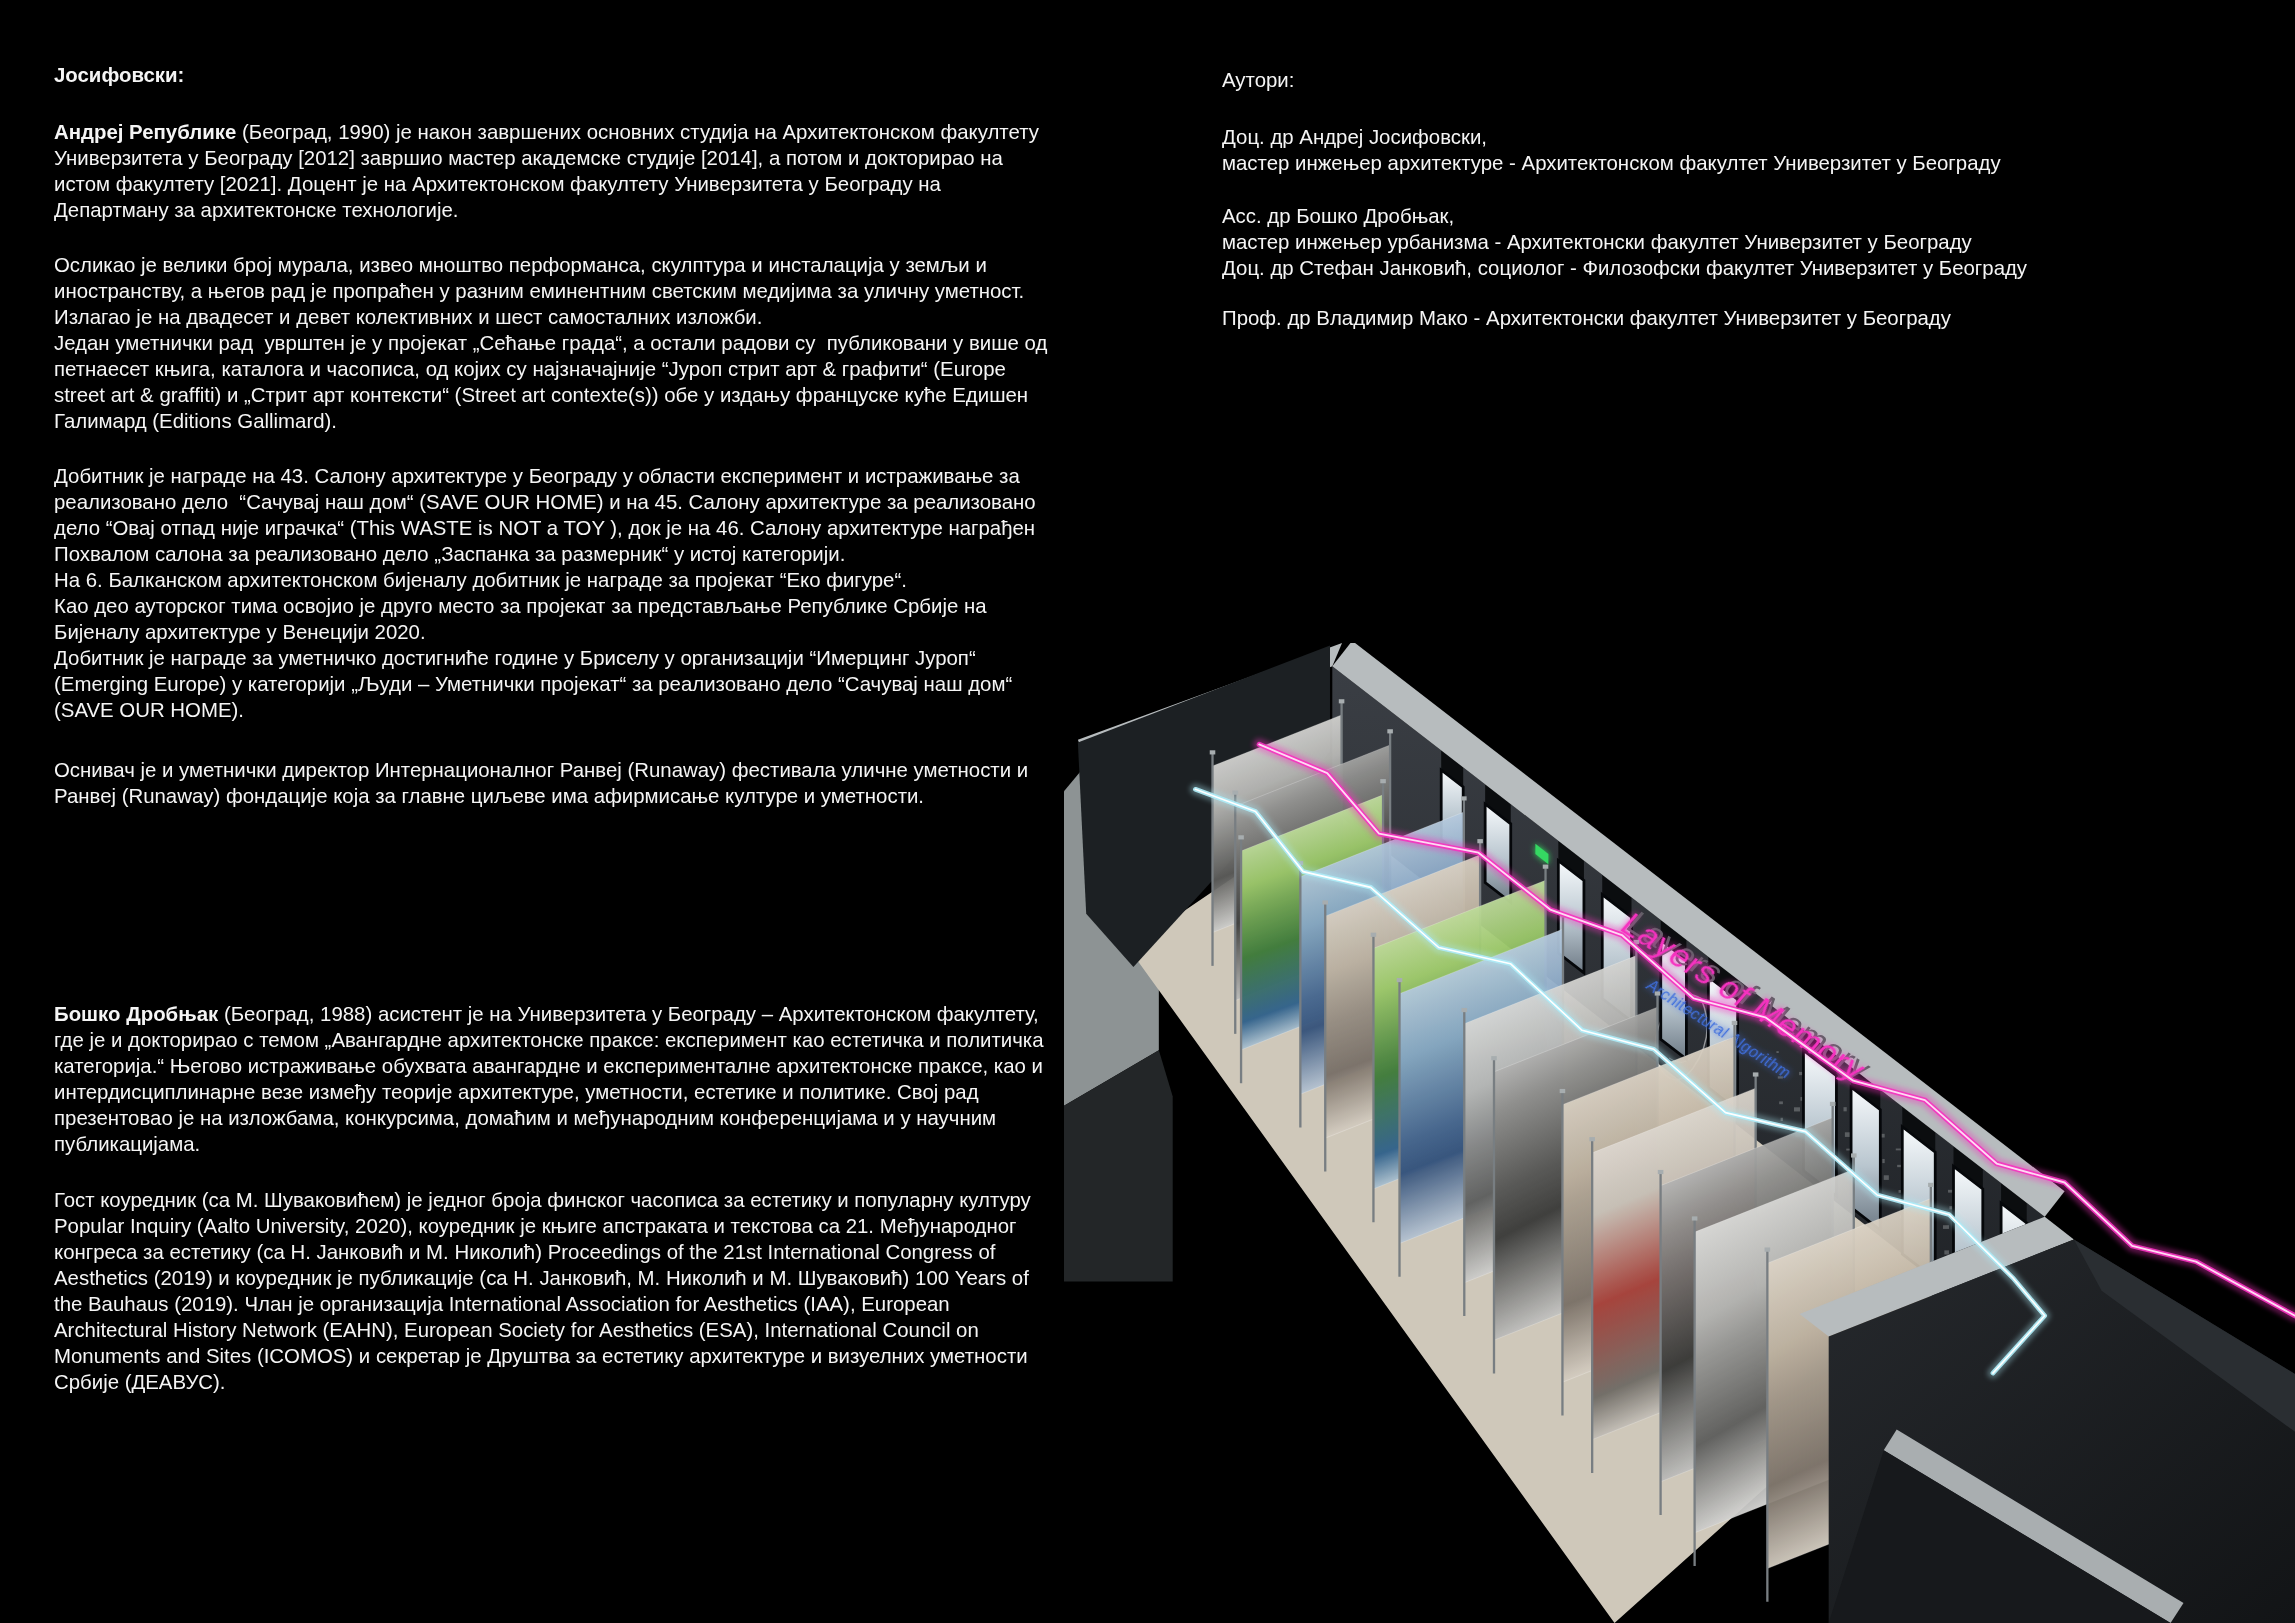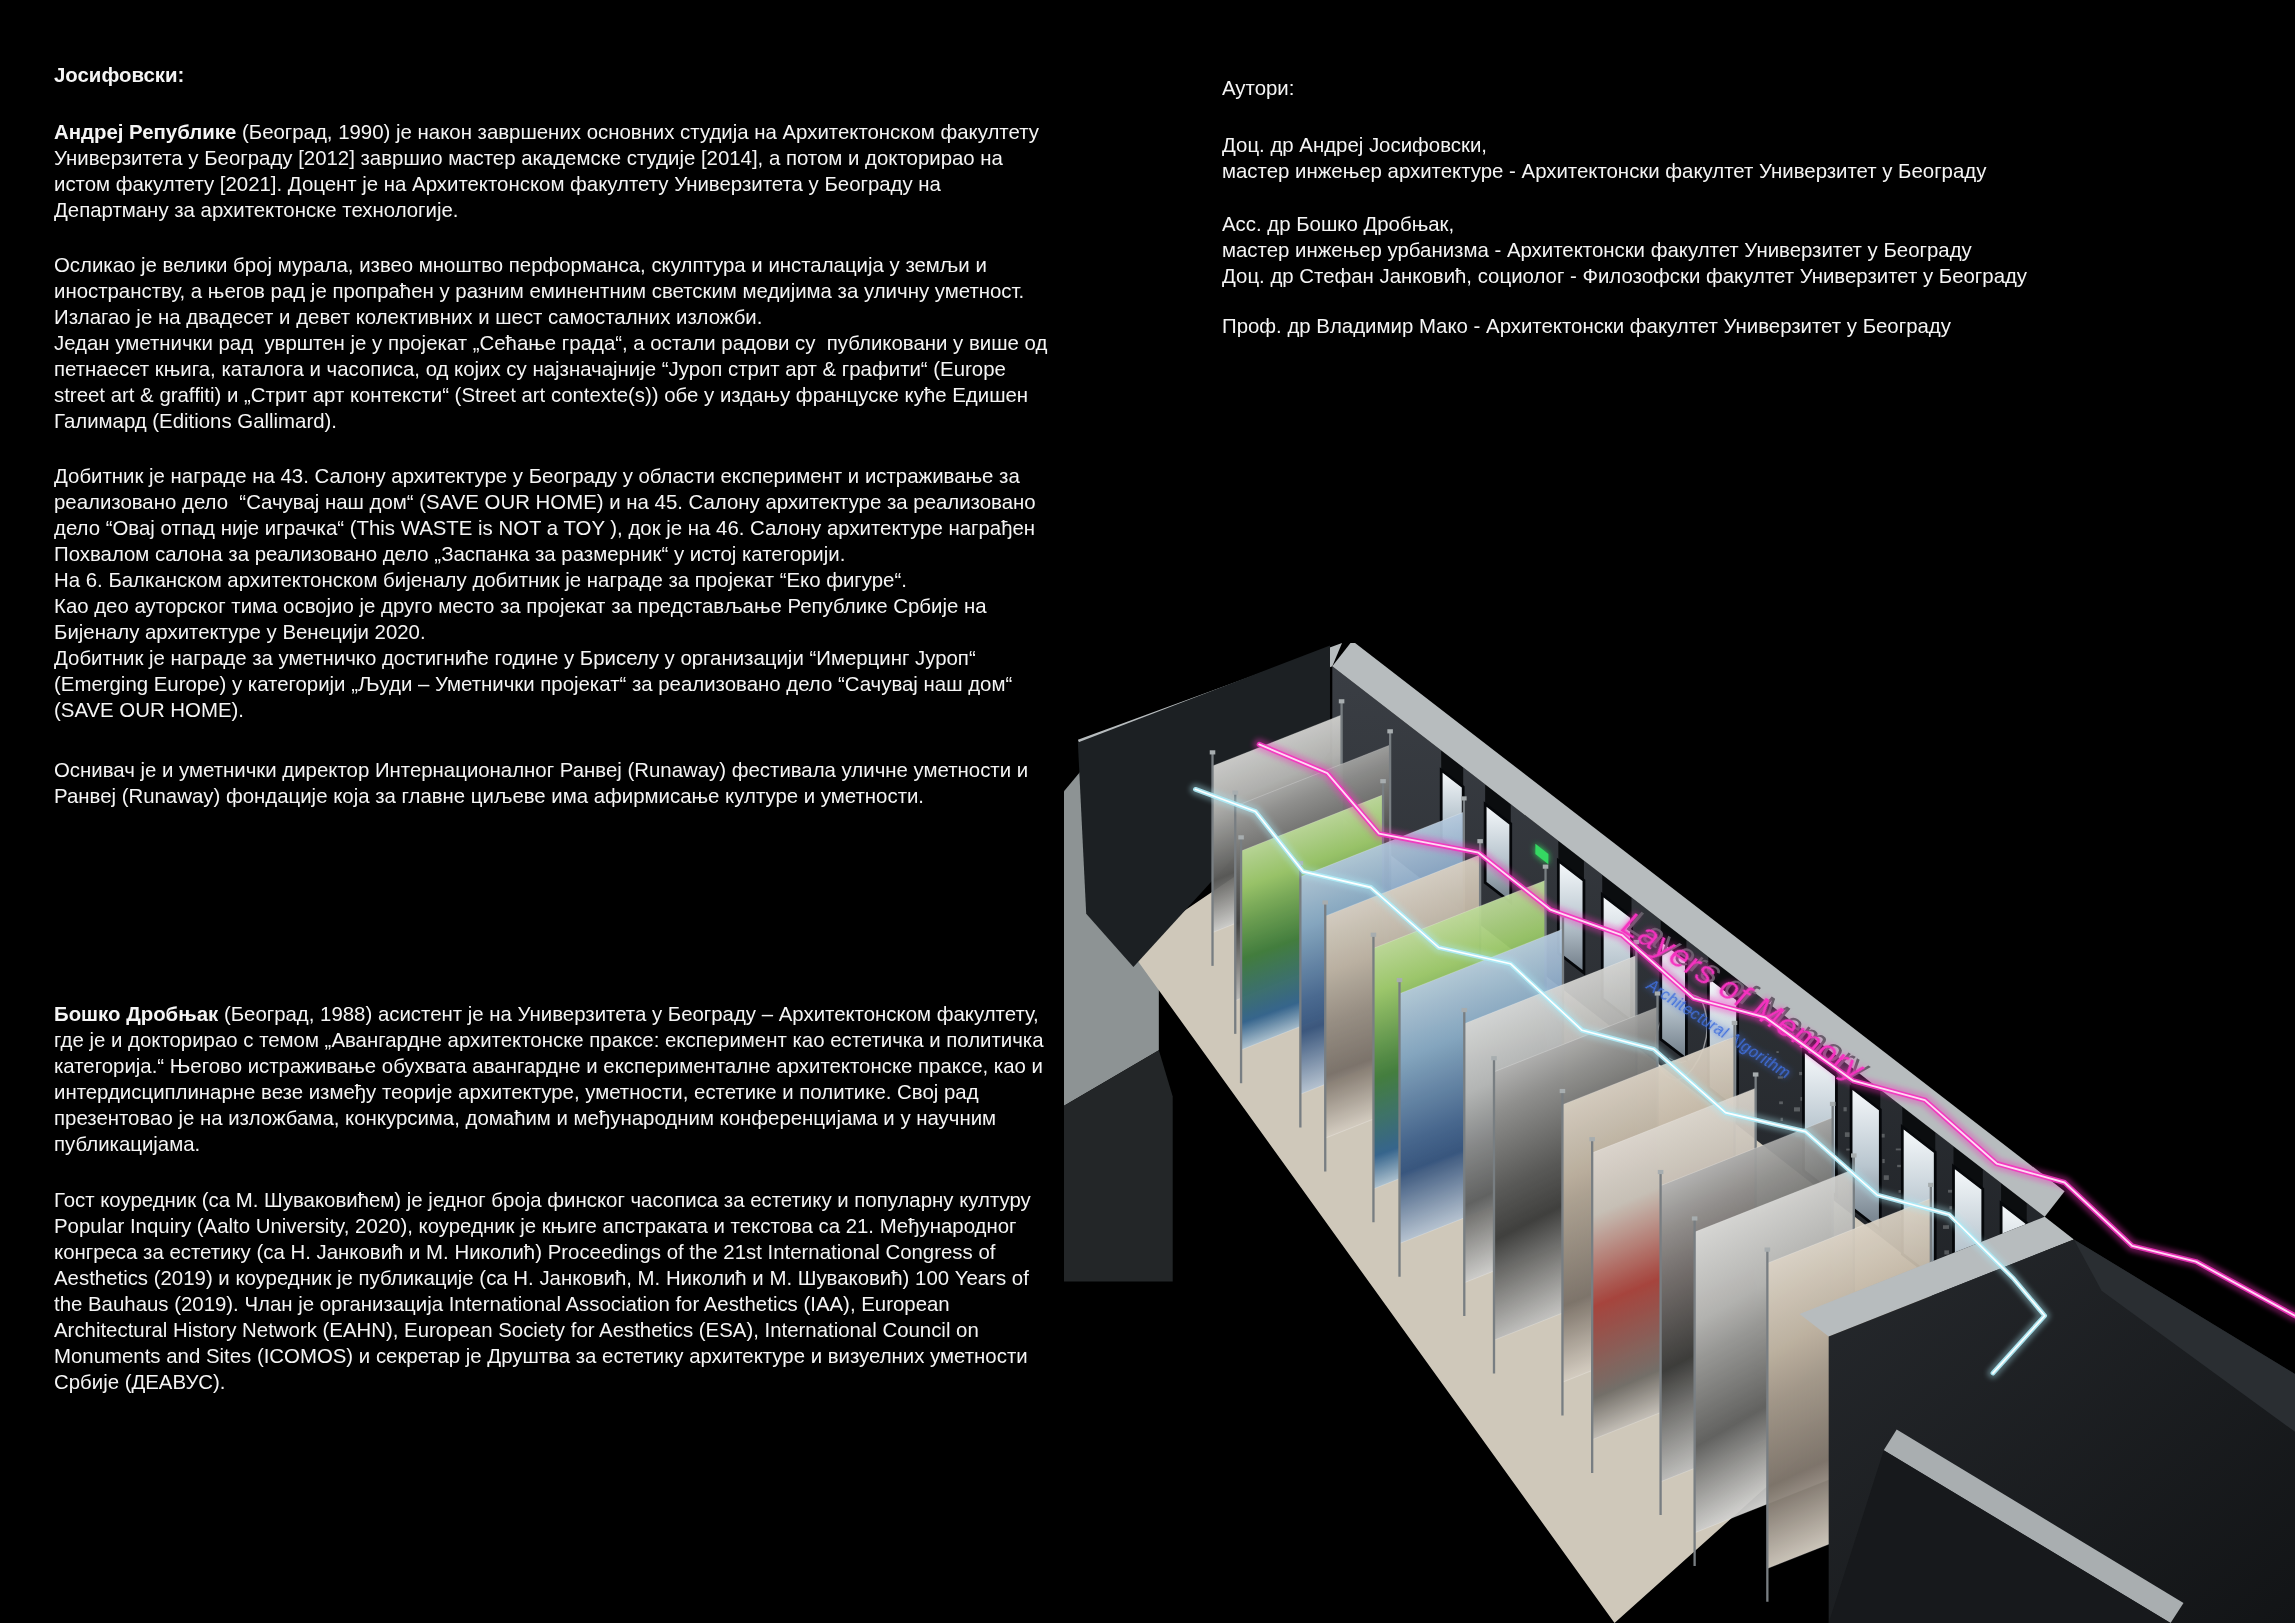--- a/index.html
+++ b/index.html
@@ -6,21 +6,21 @@
   body{
     position:relative;
     width:2295px;height:1623px;
     background:#000000;
     font-family:"Liberation Sans", sans-serif;
     color:#f5f5f5;
     overflow:hidden;
   }
   .col{position:absolute;font-size:20.4px;line-height:26px;}
   .left-col{left:54px;top:62px;width:1050px;}
-  .right-col{left:1222px;top:67px;width:925px;margin-top:8px;}
+  .right-col{left:1222px;top:67px;width:925px;}
   .para{margin:0;white-space:pre-wrap;}
   .bold{font-weight:bold;}
   
   .m-p1{margin-top:30.5px;}
   .m-p2{margin-top:29px;}
   .m-p3{margin-top:29px;}
   .m-p4{margin-top:34px;}
   .m-p5{margin-top:192px;}
   .m-p6{margin-top:30px;}
   .r-line{white-space:pre-wrap;}
@@ -79,21 +79,21 @@
 Aesthetics (2019) и коуредник је публикације (са Н. Јанковић, М. Николић и М. Шуваковић) 100 Years of
 the Bauhaus (2019). Члан је организација International Association for Aesthetics (IAA), European
 Architectural History Network (EAHN), European Society for Aesthetics (ESA), International Council on
 Monuments and Sites (ICOMOS) и секретар је Друштва за естетику архитектуре и визуелних уметности
 Србије (ДЕАВУС).</p>
 </div>
 
 <div class="col right-col">
   <div class="r-line">Аутори:</div>
   <div class="r-line mt66">Доц. др Андреј Јосифовски,</div>
-  <div class="r-line">мастер инжењер архитектуре - Архитектонски факултет Универзитет у Београду</div>
+  <div class="r-line">мастер инжењер архитектуре - Архитектонском факултет Универзитет у Београду</div>
   <div class="r-line mt58">Асс. др Бошко Дробњак,</div>
   <div class="r-line">мастер инжењер урбанизма - Архитектонски факултет Универзитет у Београду</div>
   <div class="r-line">Доц. др Стефан Јанковић, социолог - Филозофски факултет Универзитет у Београду</div>
   <div class="r-line mt53">Проф. др Владимир Мако - Архитектонски факултет Универзитет у Београду</div>
 </div>
 
 <svg id="scene" viewBox="0 0 2661 2118">
   <defs>
     <filter id="glow" x="-60%" y="-60%" width="220%" height="220%">
       <feGaussianBlur stdDeviation="7" result="b"></feGaussianBlur>

